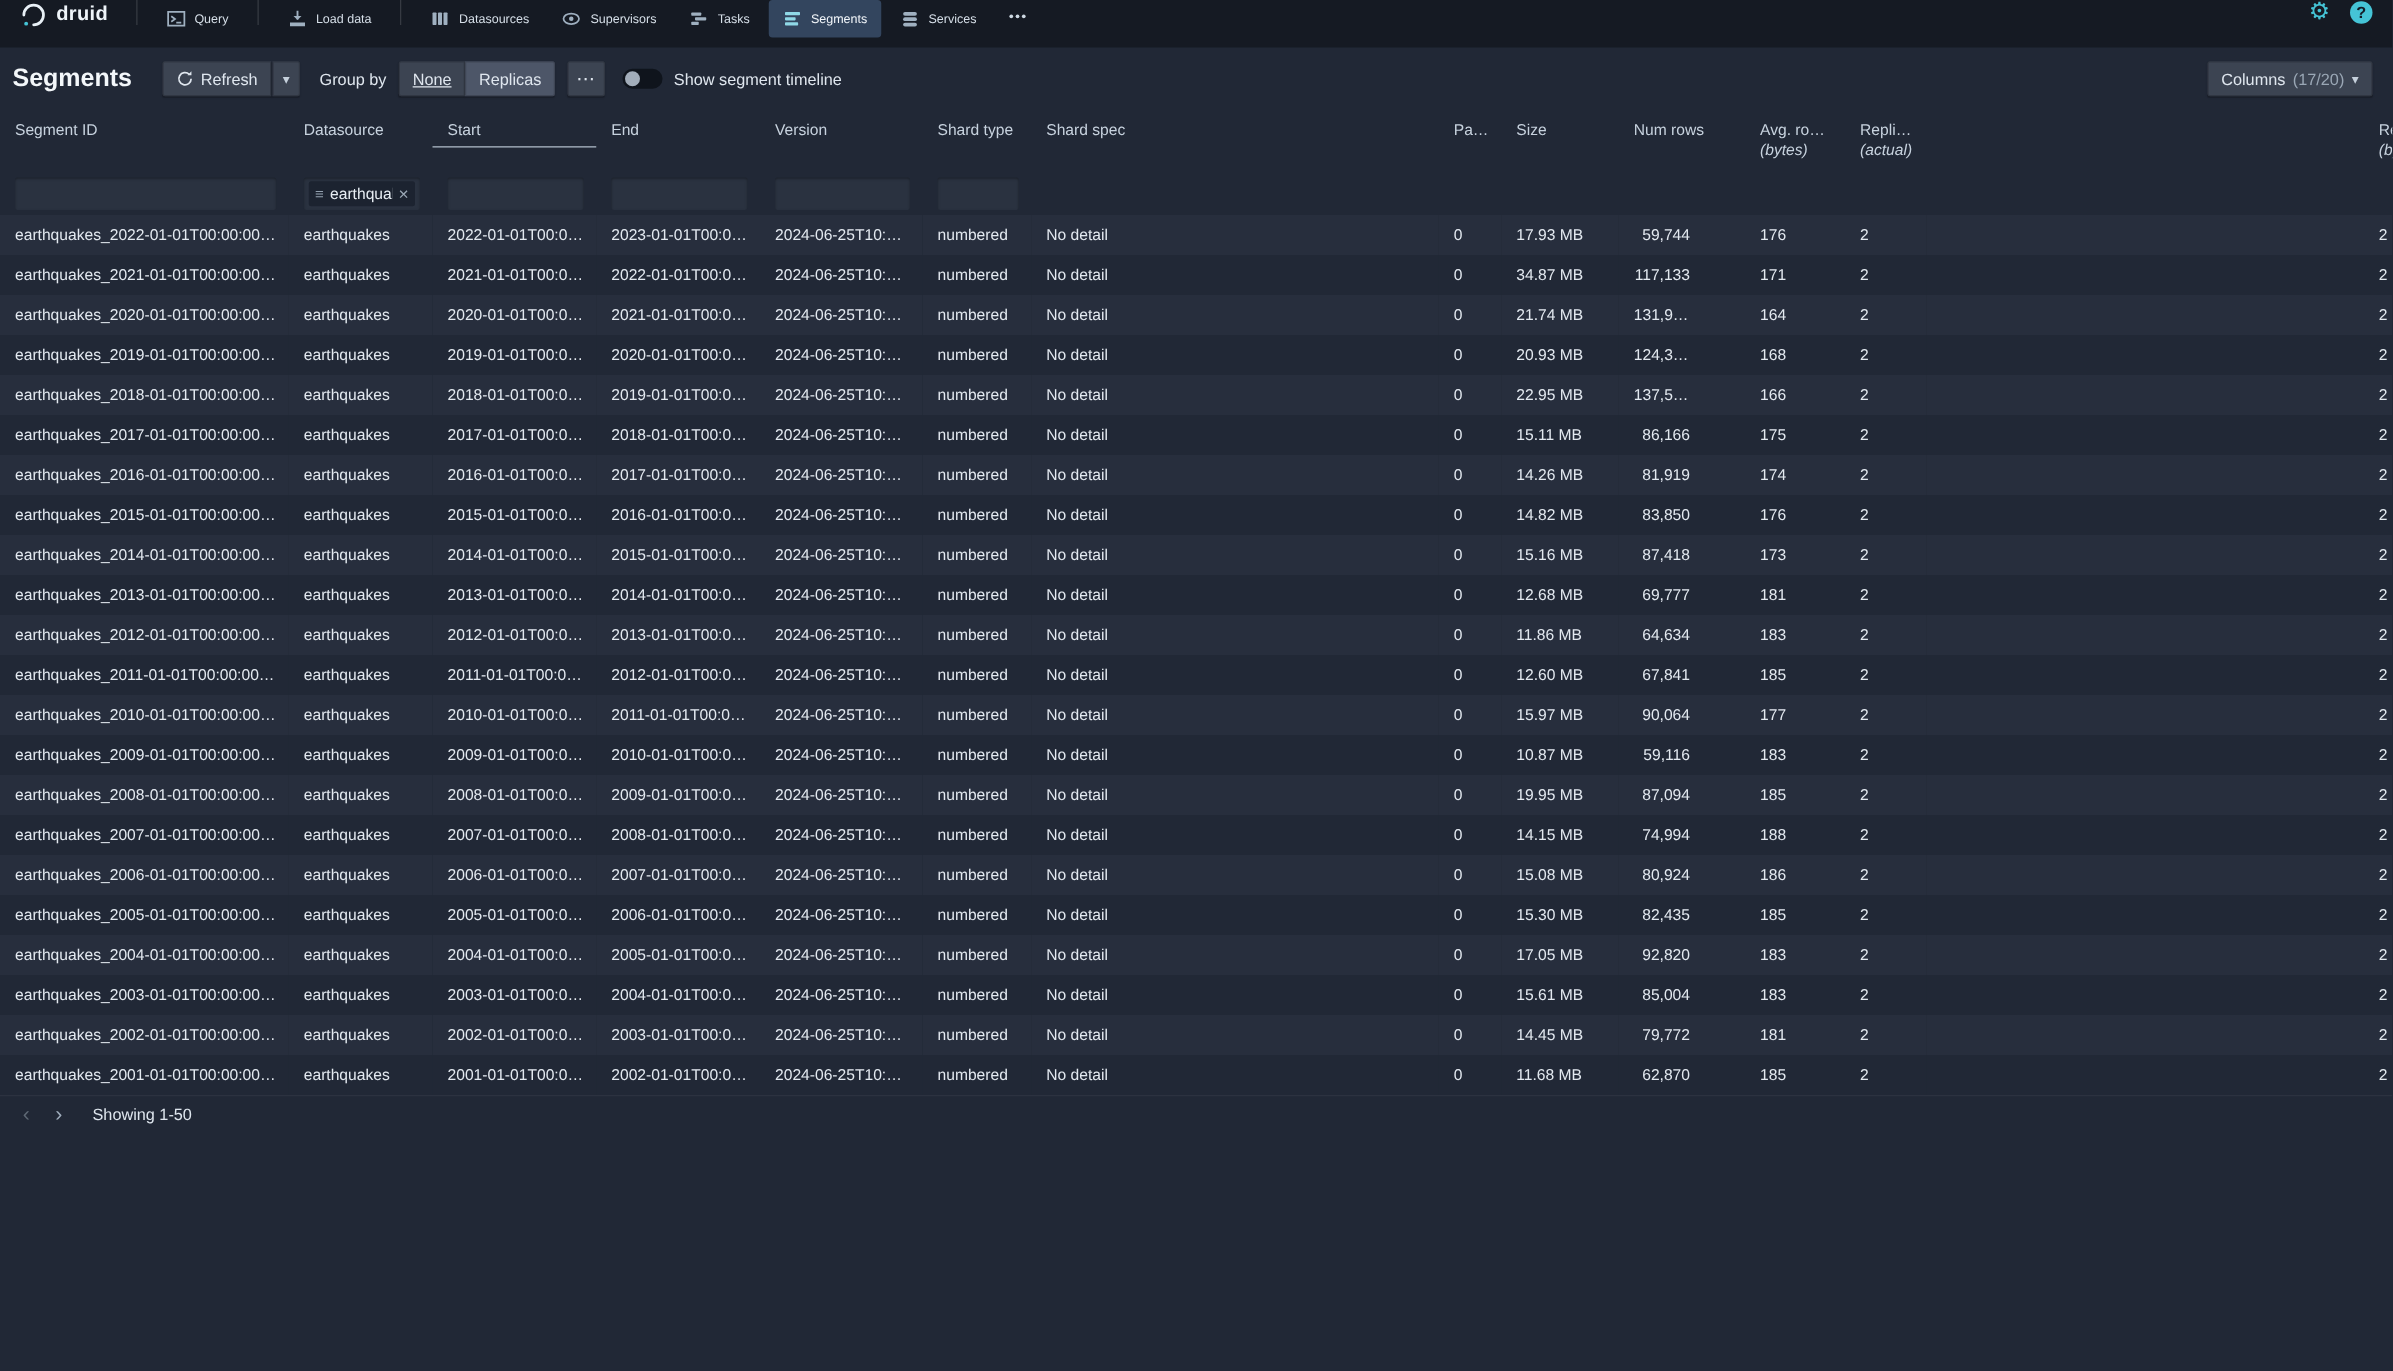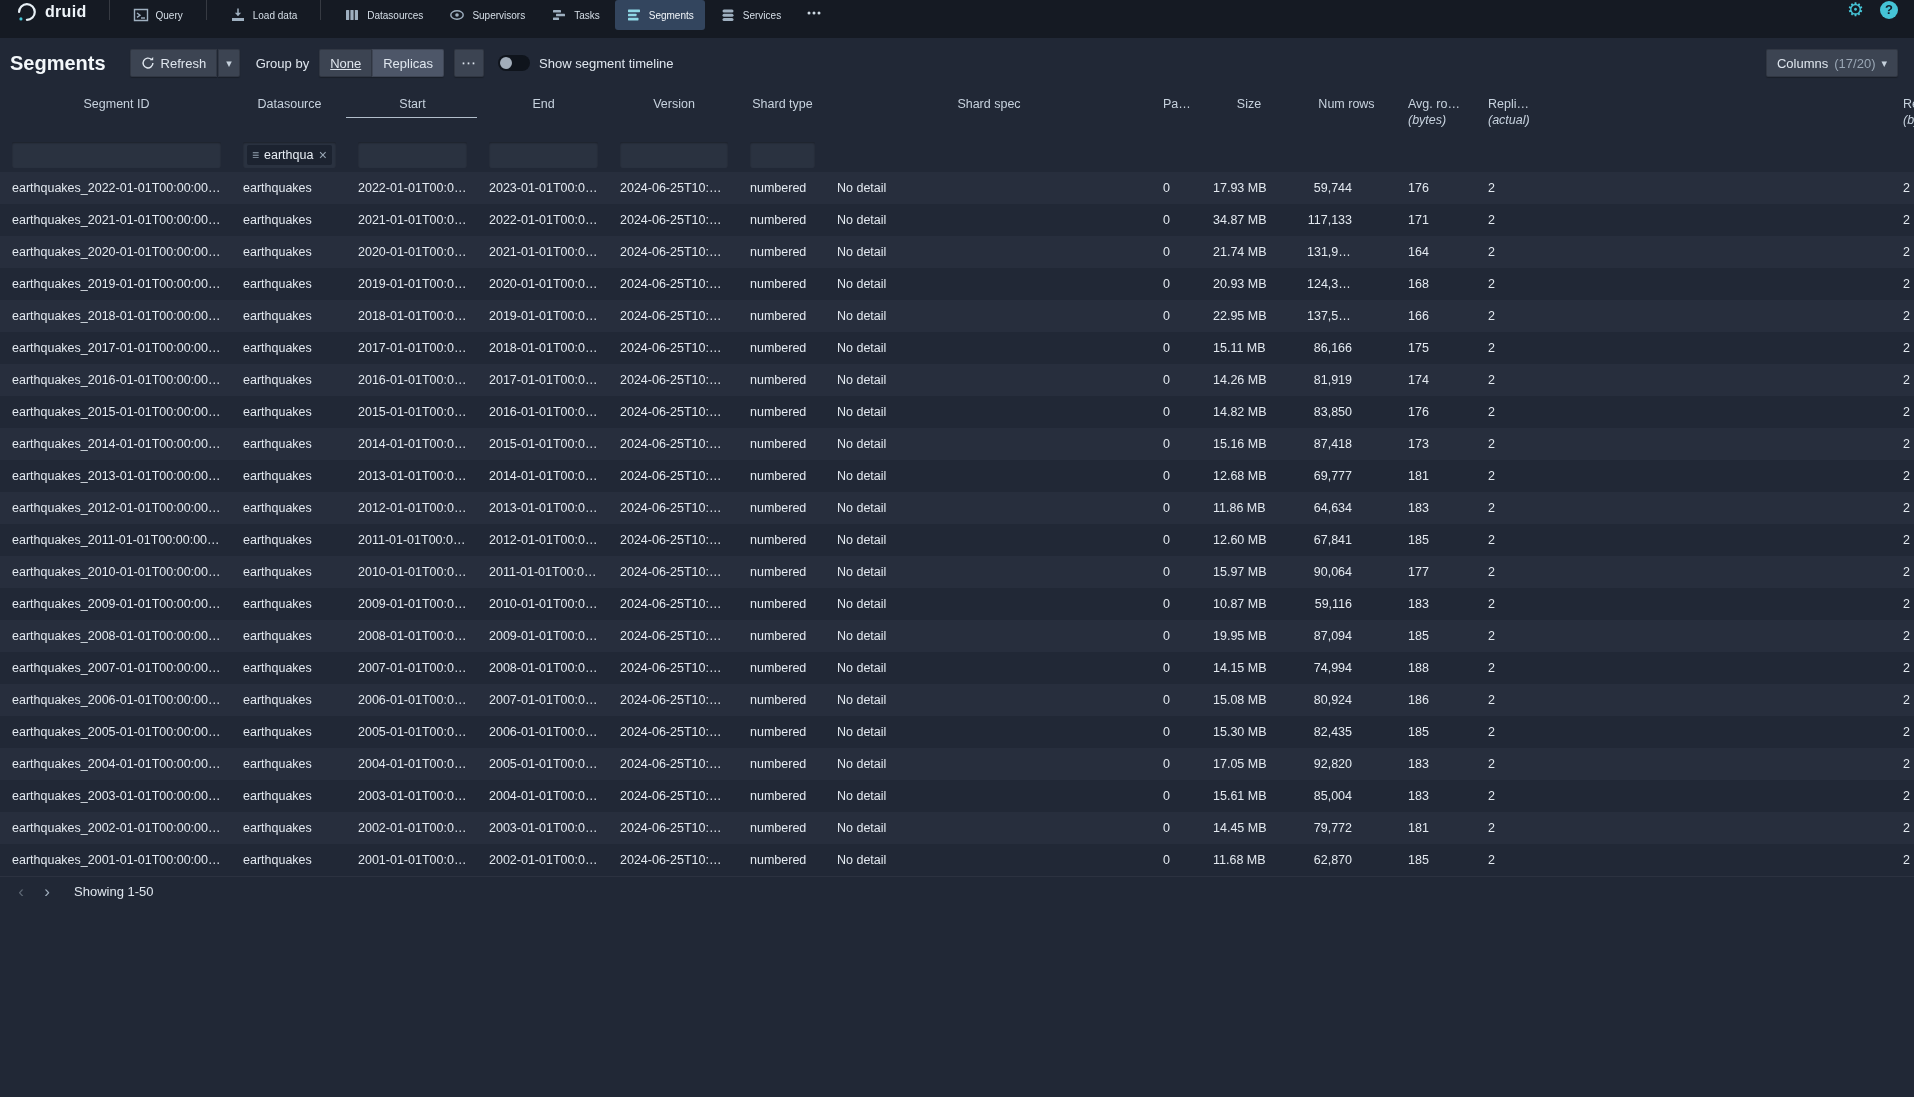--- a/index.html
+++ b/index.html
@@ -70,21 +70,21 @@
   col.w-segment_id{width:231px} col.w-datasource{width:115px} col.w-start{width:131px}
   col.w-end{width:131px} col.w-version{width:130px} col.w-shard_type{width:87px}
   col.w-shard_spec{width:326px} col.w-partition{width:50px} col.w-size{width:94px}
   col.w-num_rows{width:101px} col.w-avg_row_size{width:80px} col.w-replicas{width:65px}
   col.w-replicated_size{width:373px}
 
   th{
     height:50px; vertical-align:top; text-align:left; font-weight:normal;
     color:#c7d2de; padding:9px 10px 0 12px; position:relative; cursor:pointer;
   }
-  .th-label{ overflow:hidden; white-space:nowrap; text-overflow:ellipsis;text-align:center; }
+  .th-label{ overflow:hidden; white-space:nowrap; text-overflow:ellipsis; }
   .th-sub{ font-style:italic; overflow:hidden; white-space:nowrap; margin-top:2px; }
   th.sorted::after{
     content:""; position:absolute; left:0; right:0; top:29px; height:1px; background:#b2becb;
   }
   th.col-replicated_size{ padding-left:362px; }
   th.col-replicated_size .th-label, th.col-replicated_size .th-sub{ overflow:visible; text-overflow:clip; }
 
   .filter-row td{ height:34px; padding:4px 10px 4px 12px; }
   .f-input{
     width:100%; height:26px; background:#2a3240; border:none; border-radius:2px;

